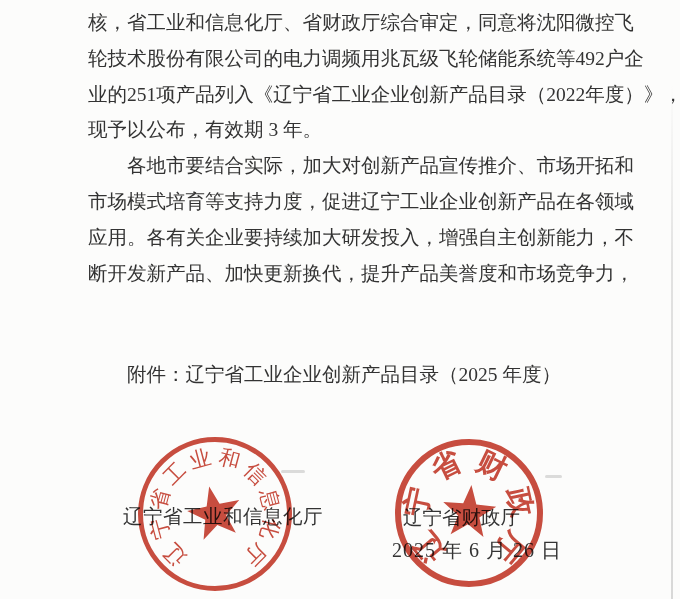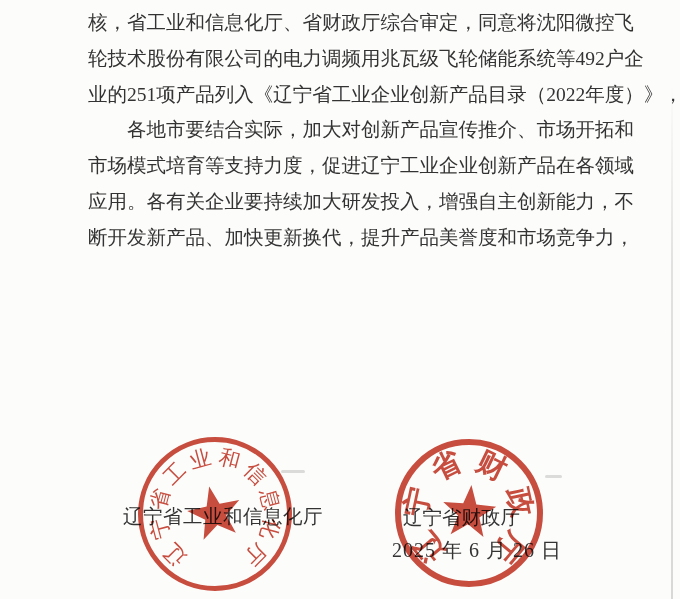--- a/index.html
+++ b/index.html
@@ -157,20 +157,21 @@
         <span>目</span>
         <span>录</span>
         <span>（</span>
         <span>2022 </span>
         <span>年</span>
         <span>度</span>
         <span>）</span>
         <span>》</span>
         <span>，</span>
       </div>
+    <div class="line">现予以公布，有效期 3 年。</div>
     <div class="line justify indent">
         <span>各</span>
         <span>地</span>
         <span>市</span>
         <span>要</span>
         <span>结</span>
         <span>合</span>
         <span>实</span>
         <span>际</span>
         <span>，</span>
@@ -277,20 +278,21 @@
         <span>和</span>
         <span>市</span>
         <span>场</span>
         <span>竞</span>
         <span>争</span>
         <span>力</span>
         <span>，</span>
       </div>
   </div>
 
+  <div class="attachment">附件：辽宁省工业企业创新产品目录（2025 年度）</div>
 
   <div class="sig sig-left">辽宁省工业和信息化厅</div>
   <div class="sig sig-right">辽宁省财政厅</div>
   <div class="sig sig-date">2025 年 6 月 26 日</div>
 
   <svg class="seal seal-left" viewBox="0 0 170 170">
       <circle cx="85" cy="85" r="74.5" fill="none" stroke="#c43a2b" stroke-width="5"></circle>
       <polygon points="85.0,57.0 91.6,75.9 111.6,76.3 95.7,88.5 101.5,107.7 85.0,96.2 68.5,107.7 74.3,88.5 58.4,76.3 78.4,75.9" fill="#c43a2b" transform="rotate(-12 85 85)"></polygon>
       <text x="85" y="35" text-anchor="middle" font-size="21" fill="#c43a2b" transform="rotate(-135 85 85)">辽</text>
       <text x="85" y="35" text-anchor="middle" font-size="21" fill="#c43a2b" transform="rotate(-105 85 85)">宁</text>

